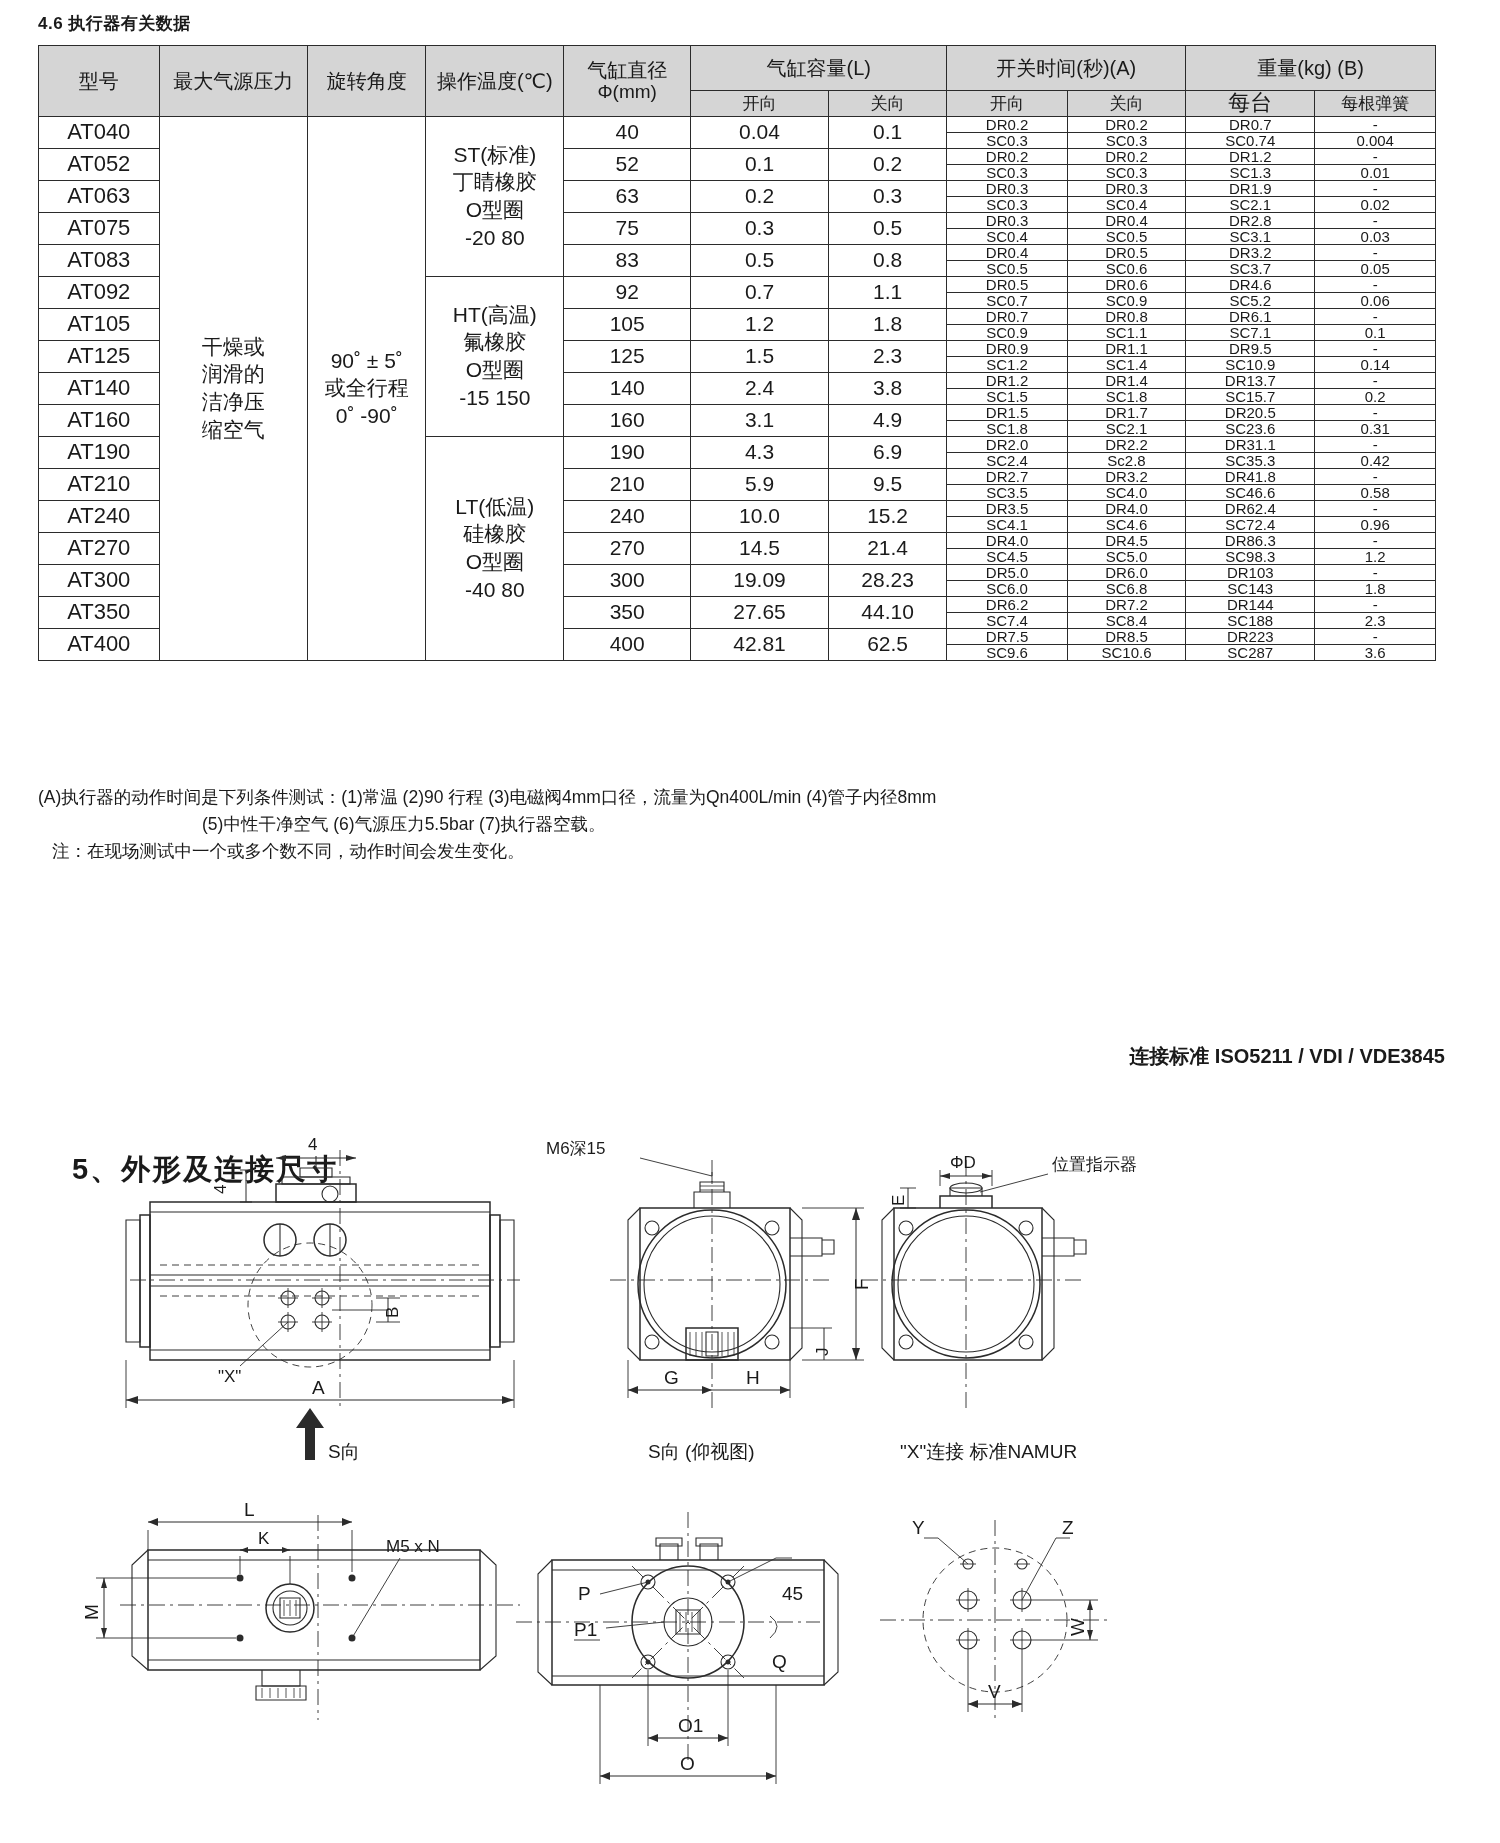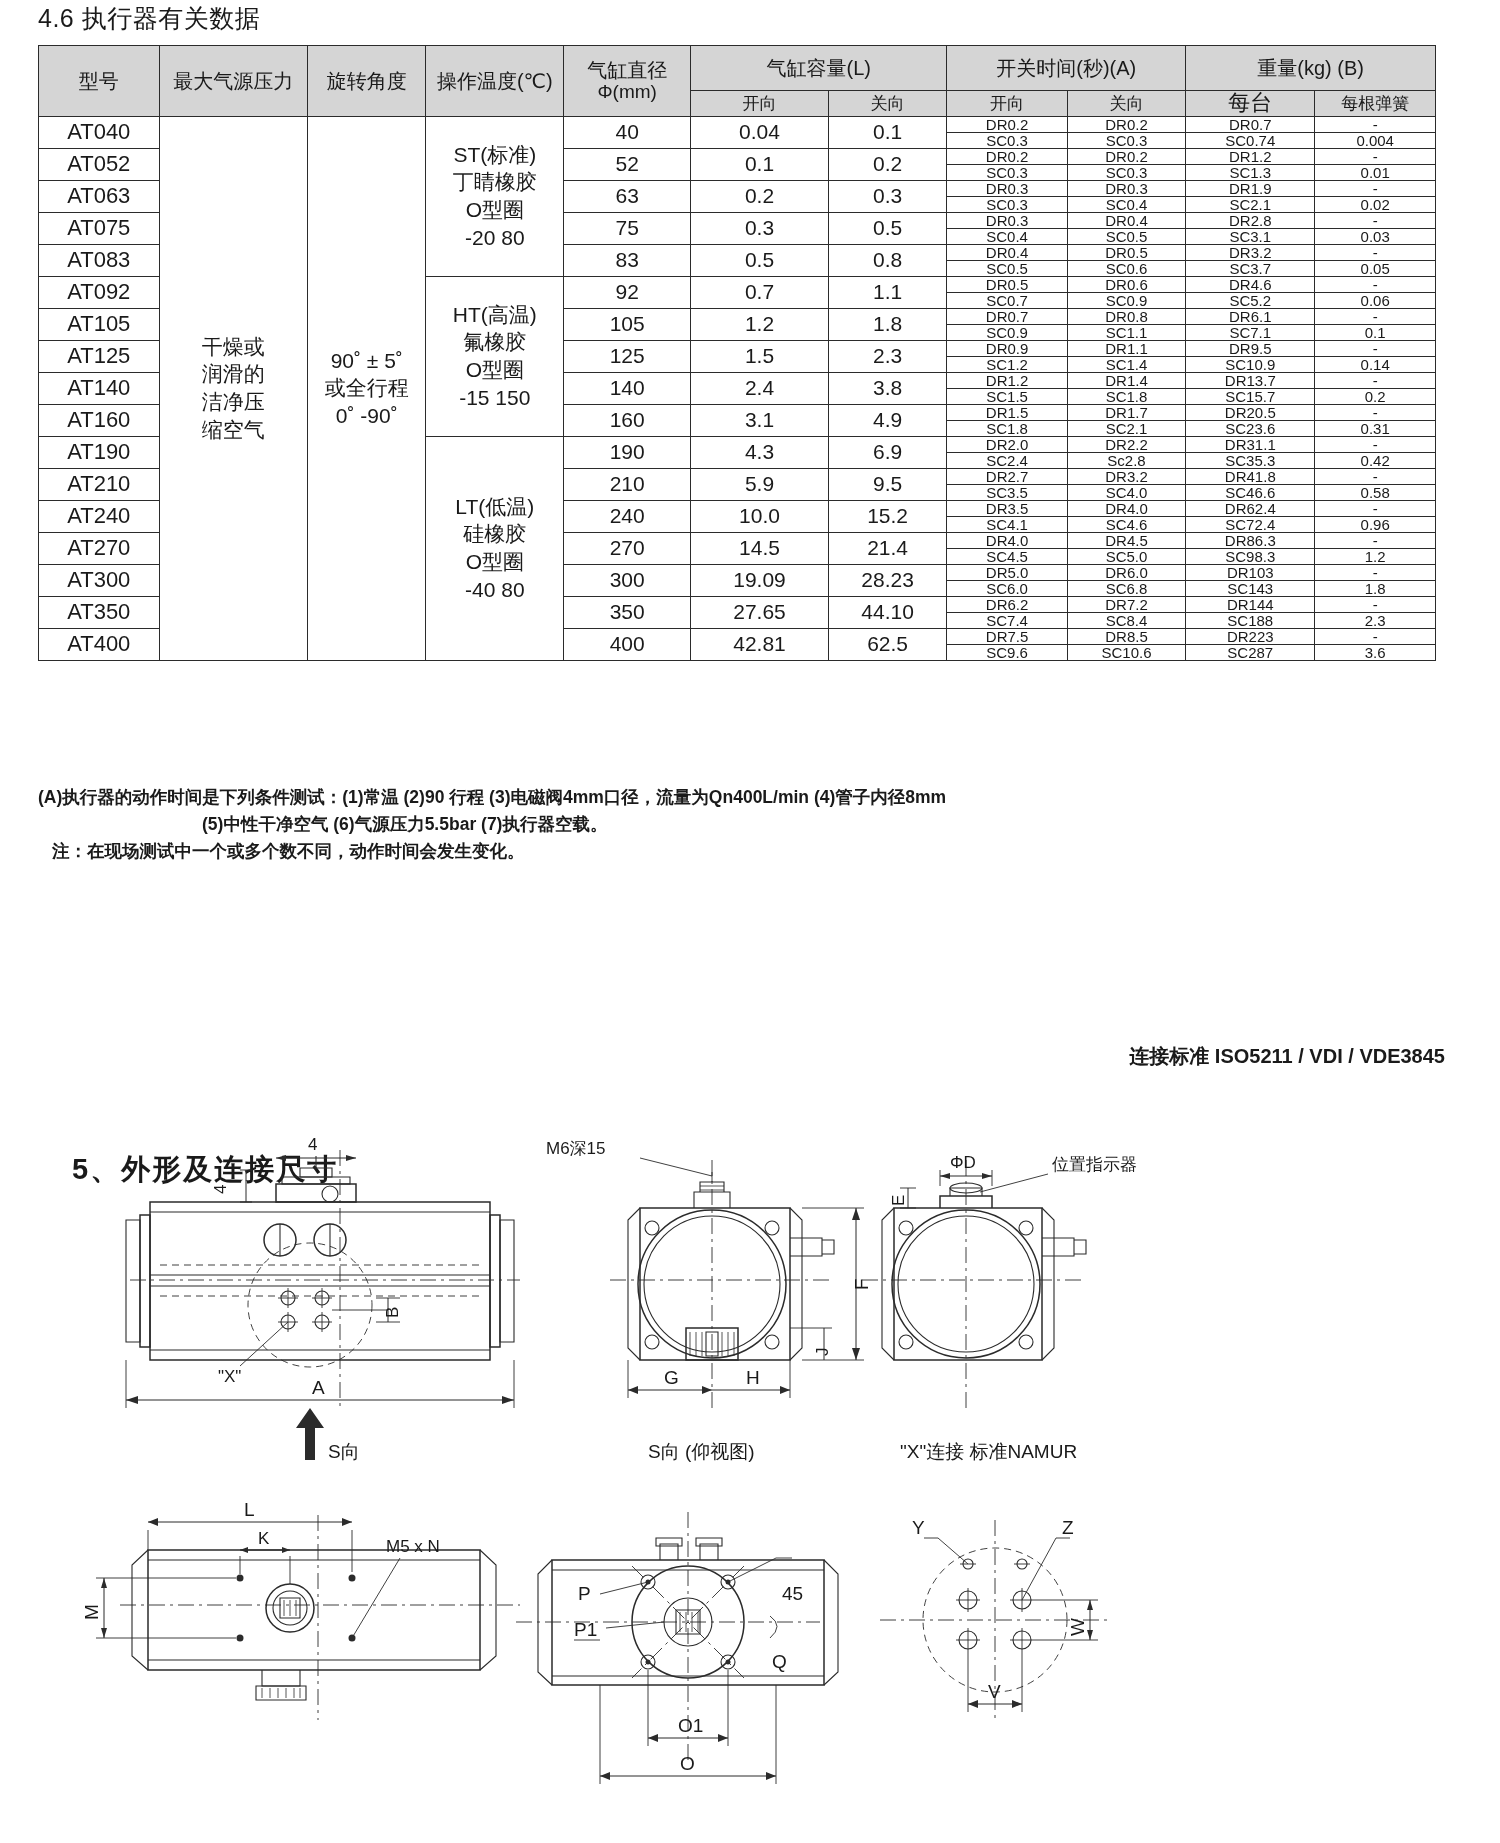--- a/index.html
+++ b/index.html
@@ -8,22 +8,22 @@
     width:1500px; height:1843px;
     background:#ffffff;
     font-family:"Liberation Sans","DejaVu Sans",sans-serif;
     color:#1a1a1a;
     position:relative;
     overflow:hidden;
   }
 
   
   .sec-head {
-    position:absolute; left:38px; top:2px;
-    font-size:25px; font-weight:400; letter-spacing:.5px;
+    position:absolute; left:38px; top:12px;
+    font-size:17px; font-weight:700; letter-spacing:.5px;
   }
   .sec-head-2 {
     position:absolute; left:72px; top:1150px;
     font-size:29px; font-weight:700; letter-spacing:2px;
   }
 
   
   .tbl-wrap { position:absolute; left:38px; top:45px; width:1398px; }
   table.spec { border-collapse:collapse; width:100%; table-layout:fixed; }
   table.spec td, table.spec th {
@@ -45,21 +45,21 @@
   .duo > div {
     flex:1; display:flex; align-items:center; justify-content:center;
     font-size:15px; line-height:1;
   }
   .duo > div:first-child { border-bottom:1.2px solid #2b2b2b; }
 
   td.time, td.wt { padding:0; height:30px; }
   td.time .duo > div, td.wt .duo > div { font-size:15px; }
 
   
-  .notes { position:absolute; left:30px; top:784px; width:1430px; font-size:17.5px; line-height:1.55; font-weight:700; }
+  .notes { position:absolute; left:30px; top:784px; width:1430px; font-size:17.5px; line-height:1.55; font-weight:400; }
   .notes .ln { white-space:nowrap; }
   .notes .ind { padding-left:172px; }
   .notes .ind2 { padding-left:8px; }
 
   
   .draw { position:absolute; left:0; top:1060px; width:1500px; height:780px; }
   .std-note { position:absolute; right:55px; top:1043px; font-size:20px; font-weight:700; }
 
   svg { display:block; }
   .ln0 { fill:none; stroke:#2b2b2b; stroke-width:1.5; }

